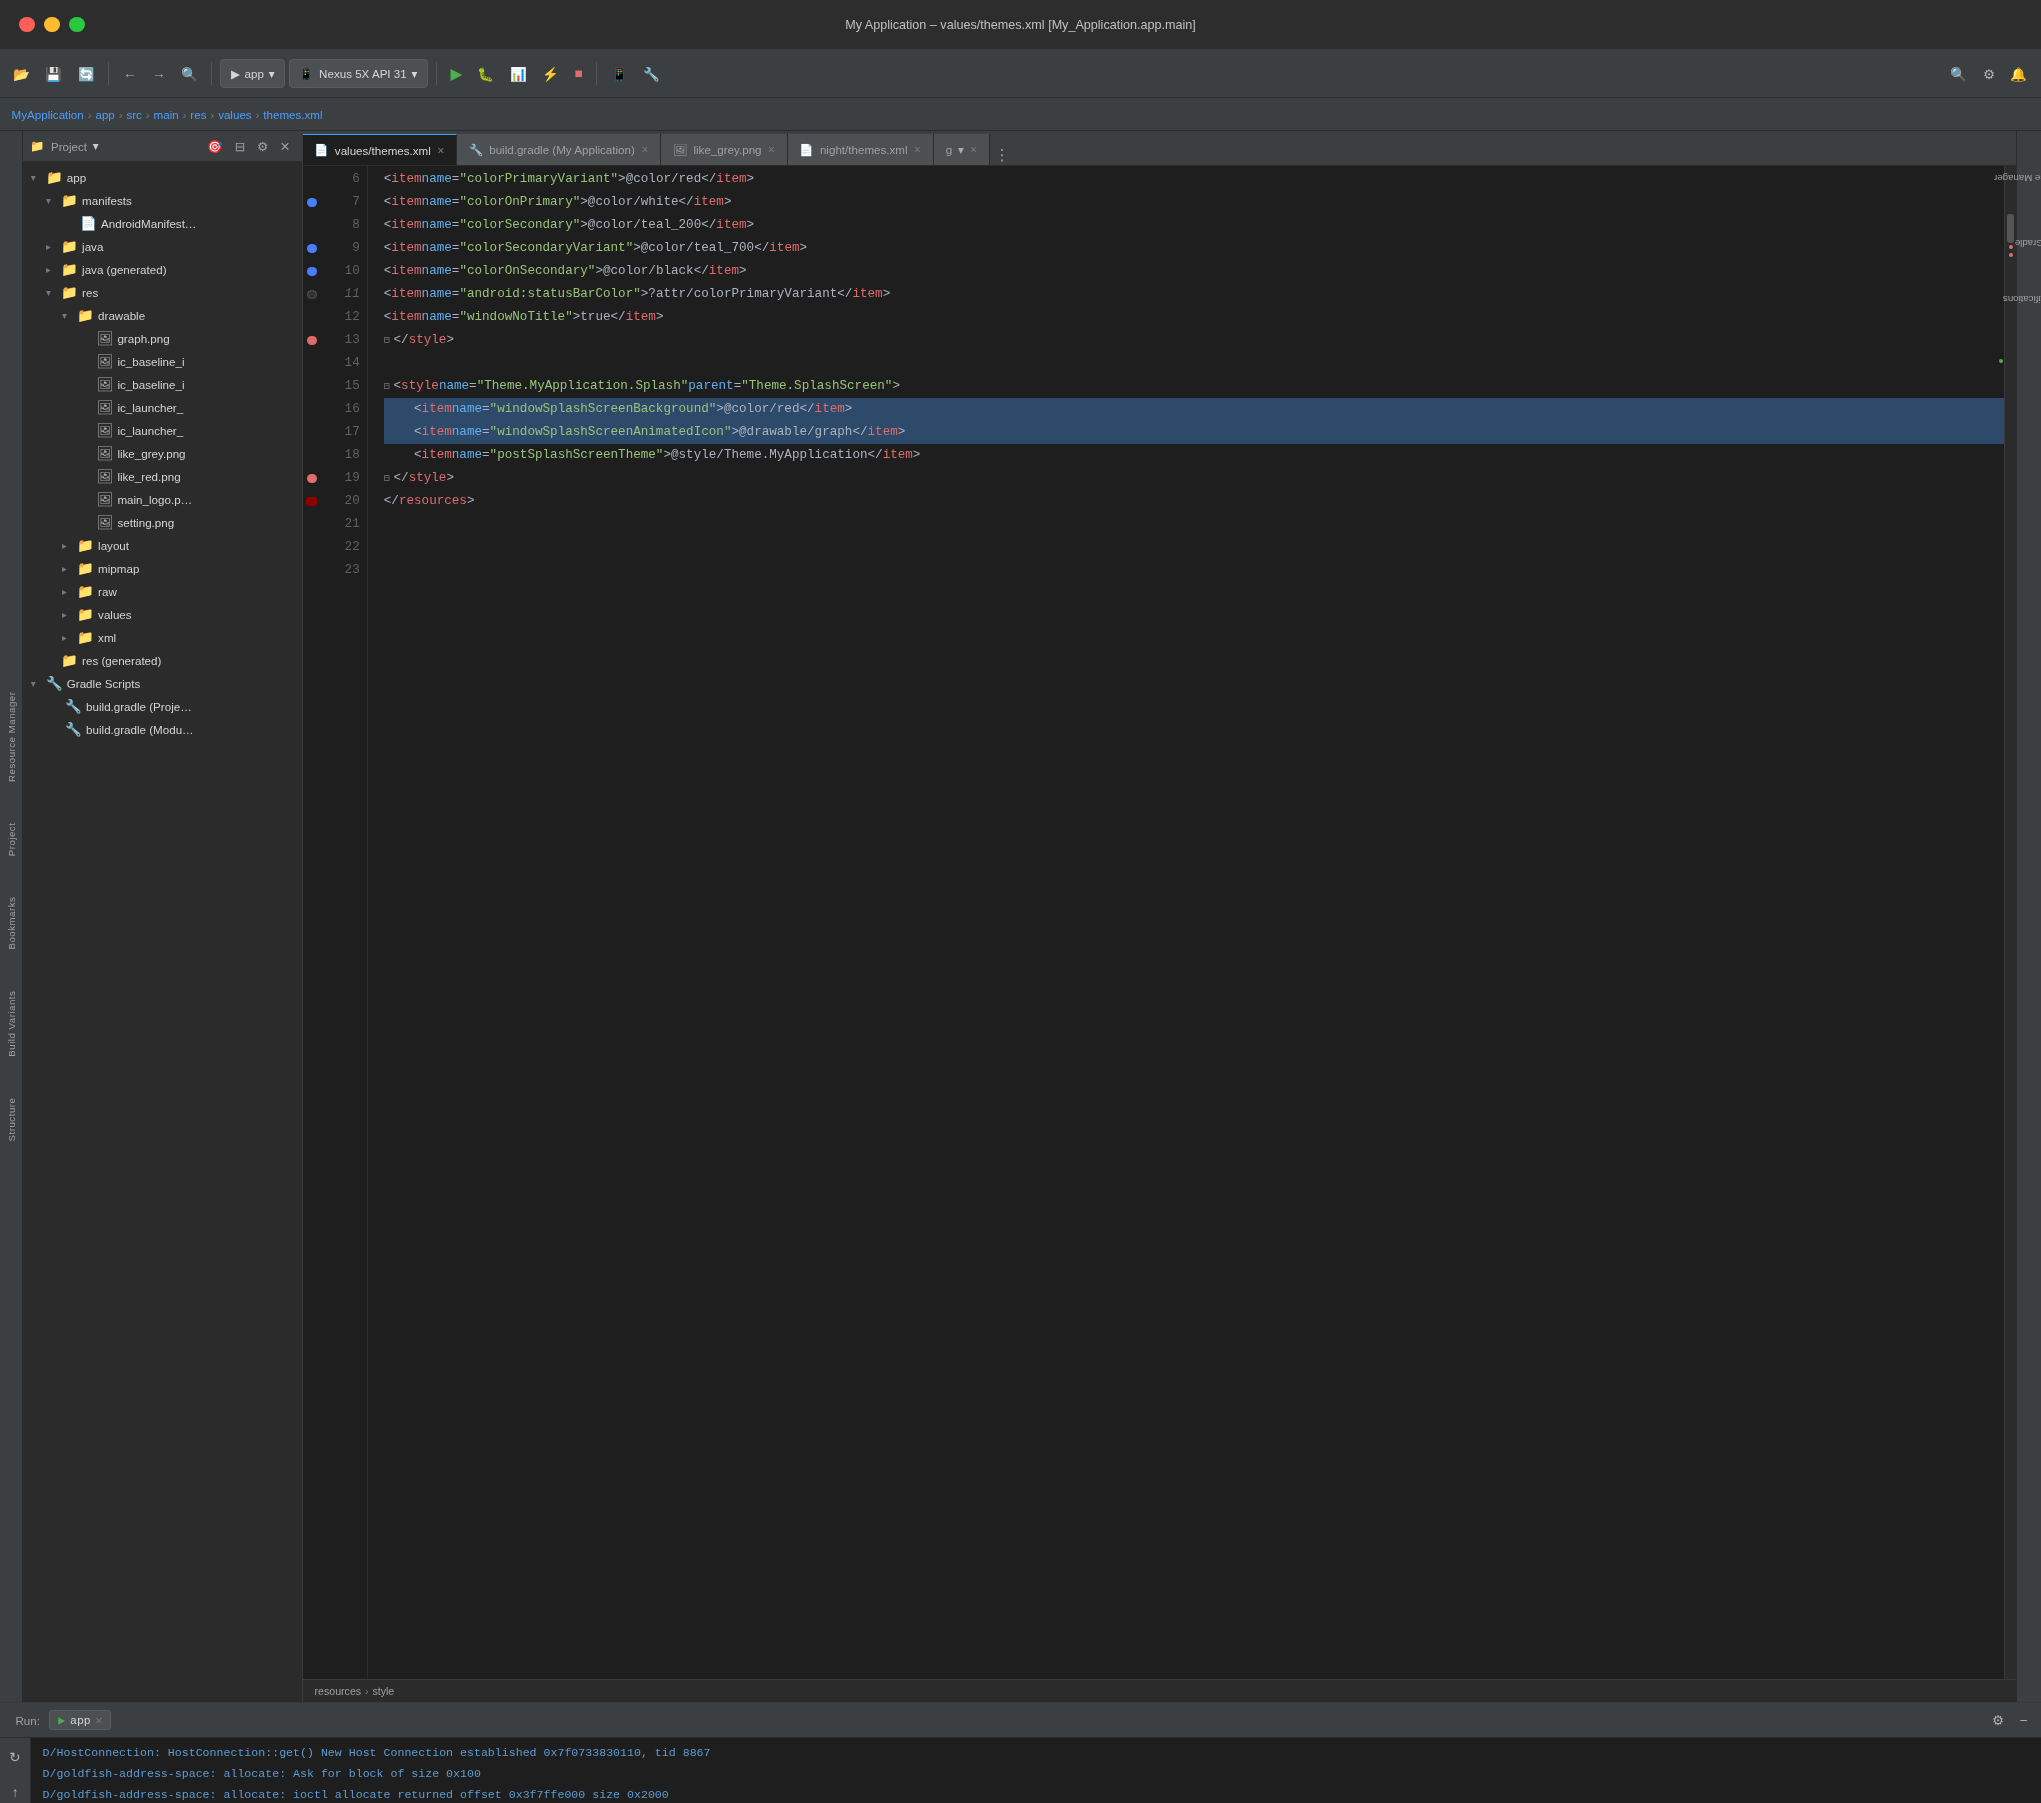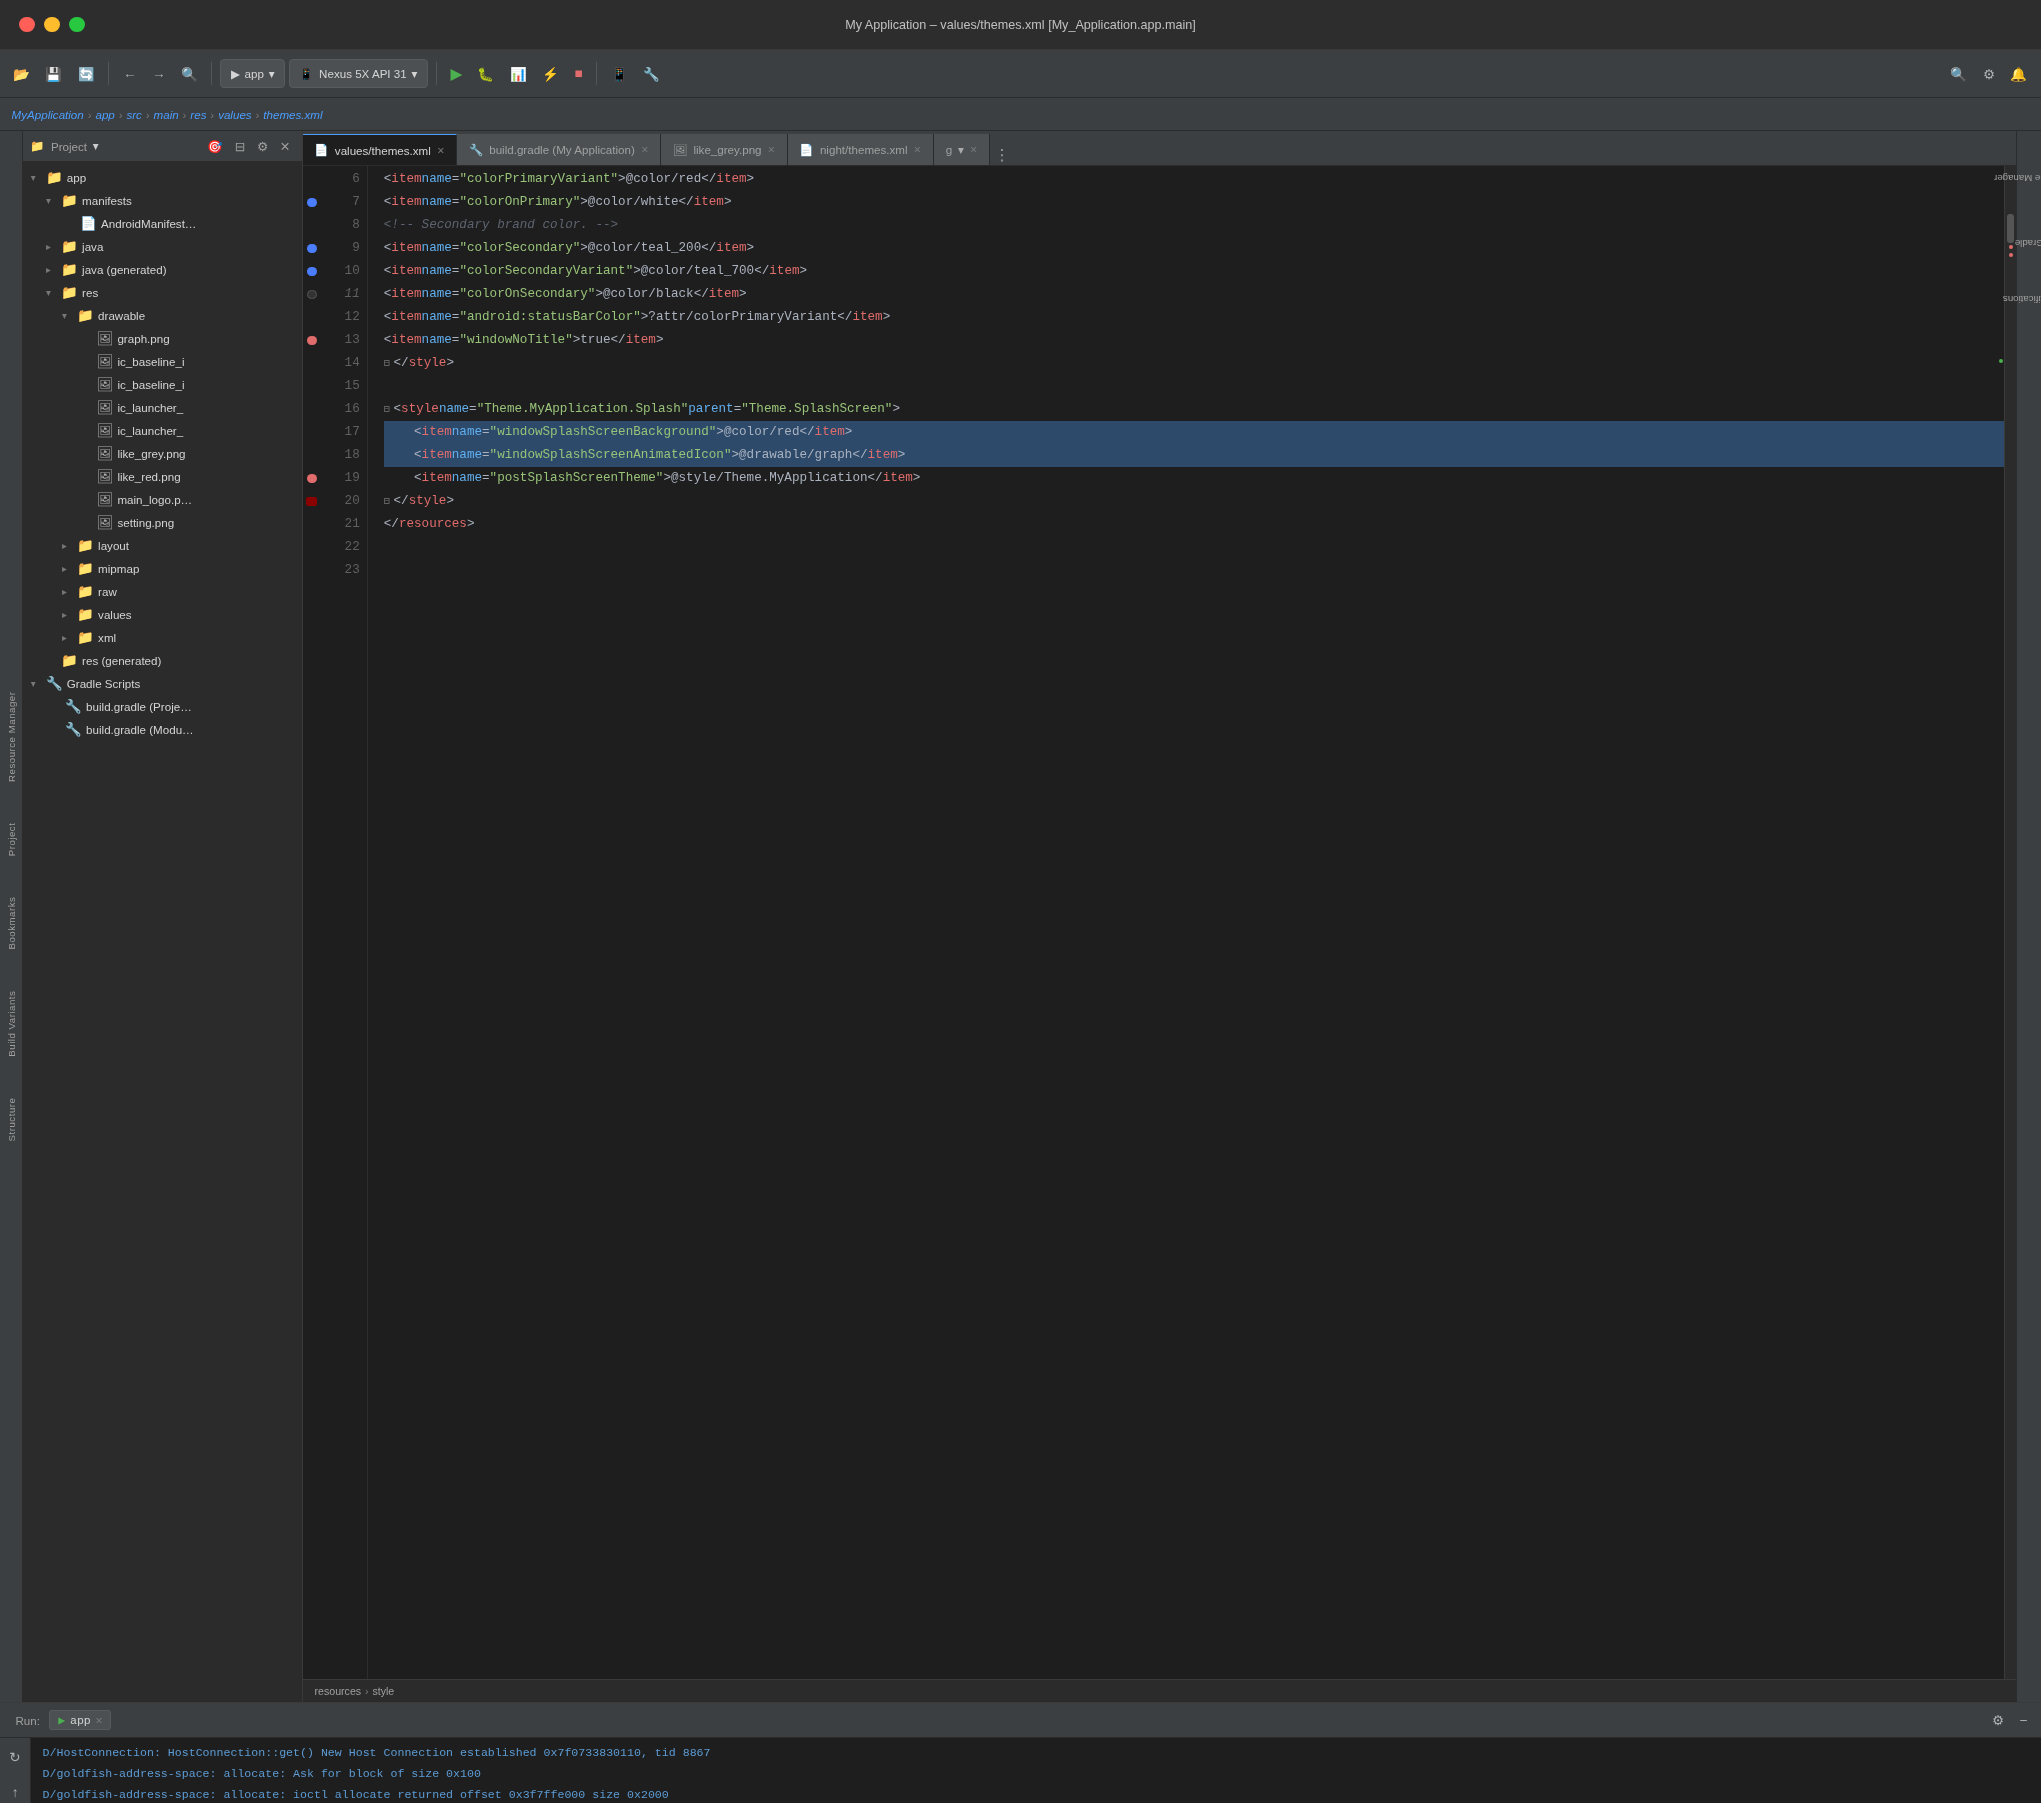--- a/index.html
+++ b/index.html
@@ -115,21 +115,21 @@
       height: 33px;
       display: flex;
       align-items: center;
       padding: 0 11.6px;
       border-bottom: 1px solid #2b2b2b;
       font-family: -apple-system, sans-serif;
       font-size: 11.6px;
       color: #a0a0a0;
       gap: 3.9px;
     }
-    .breadcrumb-item { color: #4a9eff; cursor: pointer; font-style: italic; }
+    .breadcrumb-item { color: #4a9eff; cursor: pointer; }
     .breadcrumb-sep { color: #777; }
 
     
     .main-layout {
       display: flex;
       height: calc(100% - 180px);
     }
 
     
     .project-panel {
@@ -733,23 +733,20 @@
               <span class="xml-name-attr">name</span>
               <span class="xml-bracket">=</span>
               <span class="xml-val">"colorOnPrimary"</span>
               <span class="xml-bracket">&gt;</span>
               <span class="xml-text">@color/white</span>
               <span class="xml-bracket">&lt;/</span>
               <span class="xml-tag">item</span>
               <span class="xml-bracket">&gt;</span>
           </div>
 
-          <div class="code-line">
-            <span class="xml-comment">&lt;!-- Secondary brand color. --&gt;</span>
-          </div>
 
           <div class="code-line">
             <span class="xml-bracket">&lt;</span>
               <span class="xml-tag">item</span> 
               <span class="xml-name-attr">name</span>
               <span class="xml-bracket">=</span>
               <span class="xml-val">"colorSecondary"</span>
               <span class="xml-bracket">&gt;</span>
               <span class="xml-text">@color/teal_200</span>
               <span class="xml-bracket">&lt;/</span>

